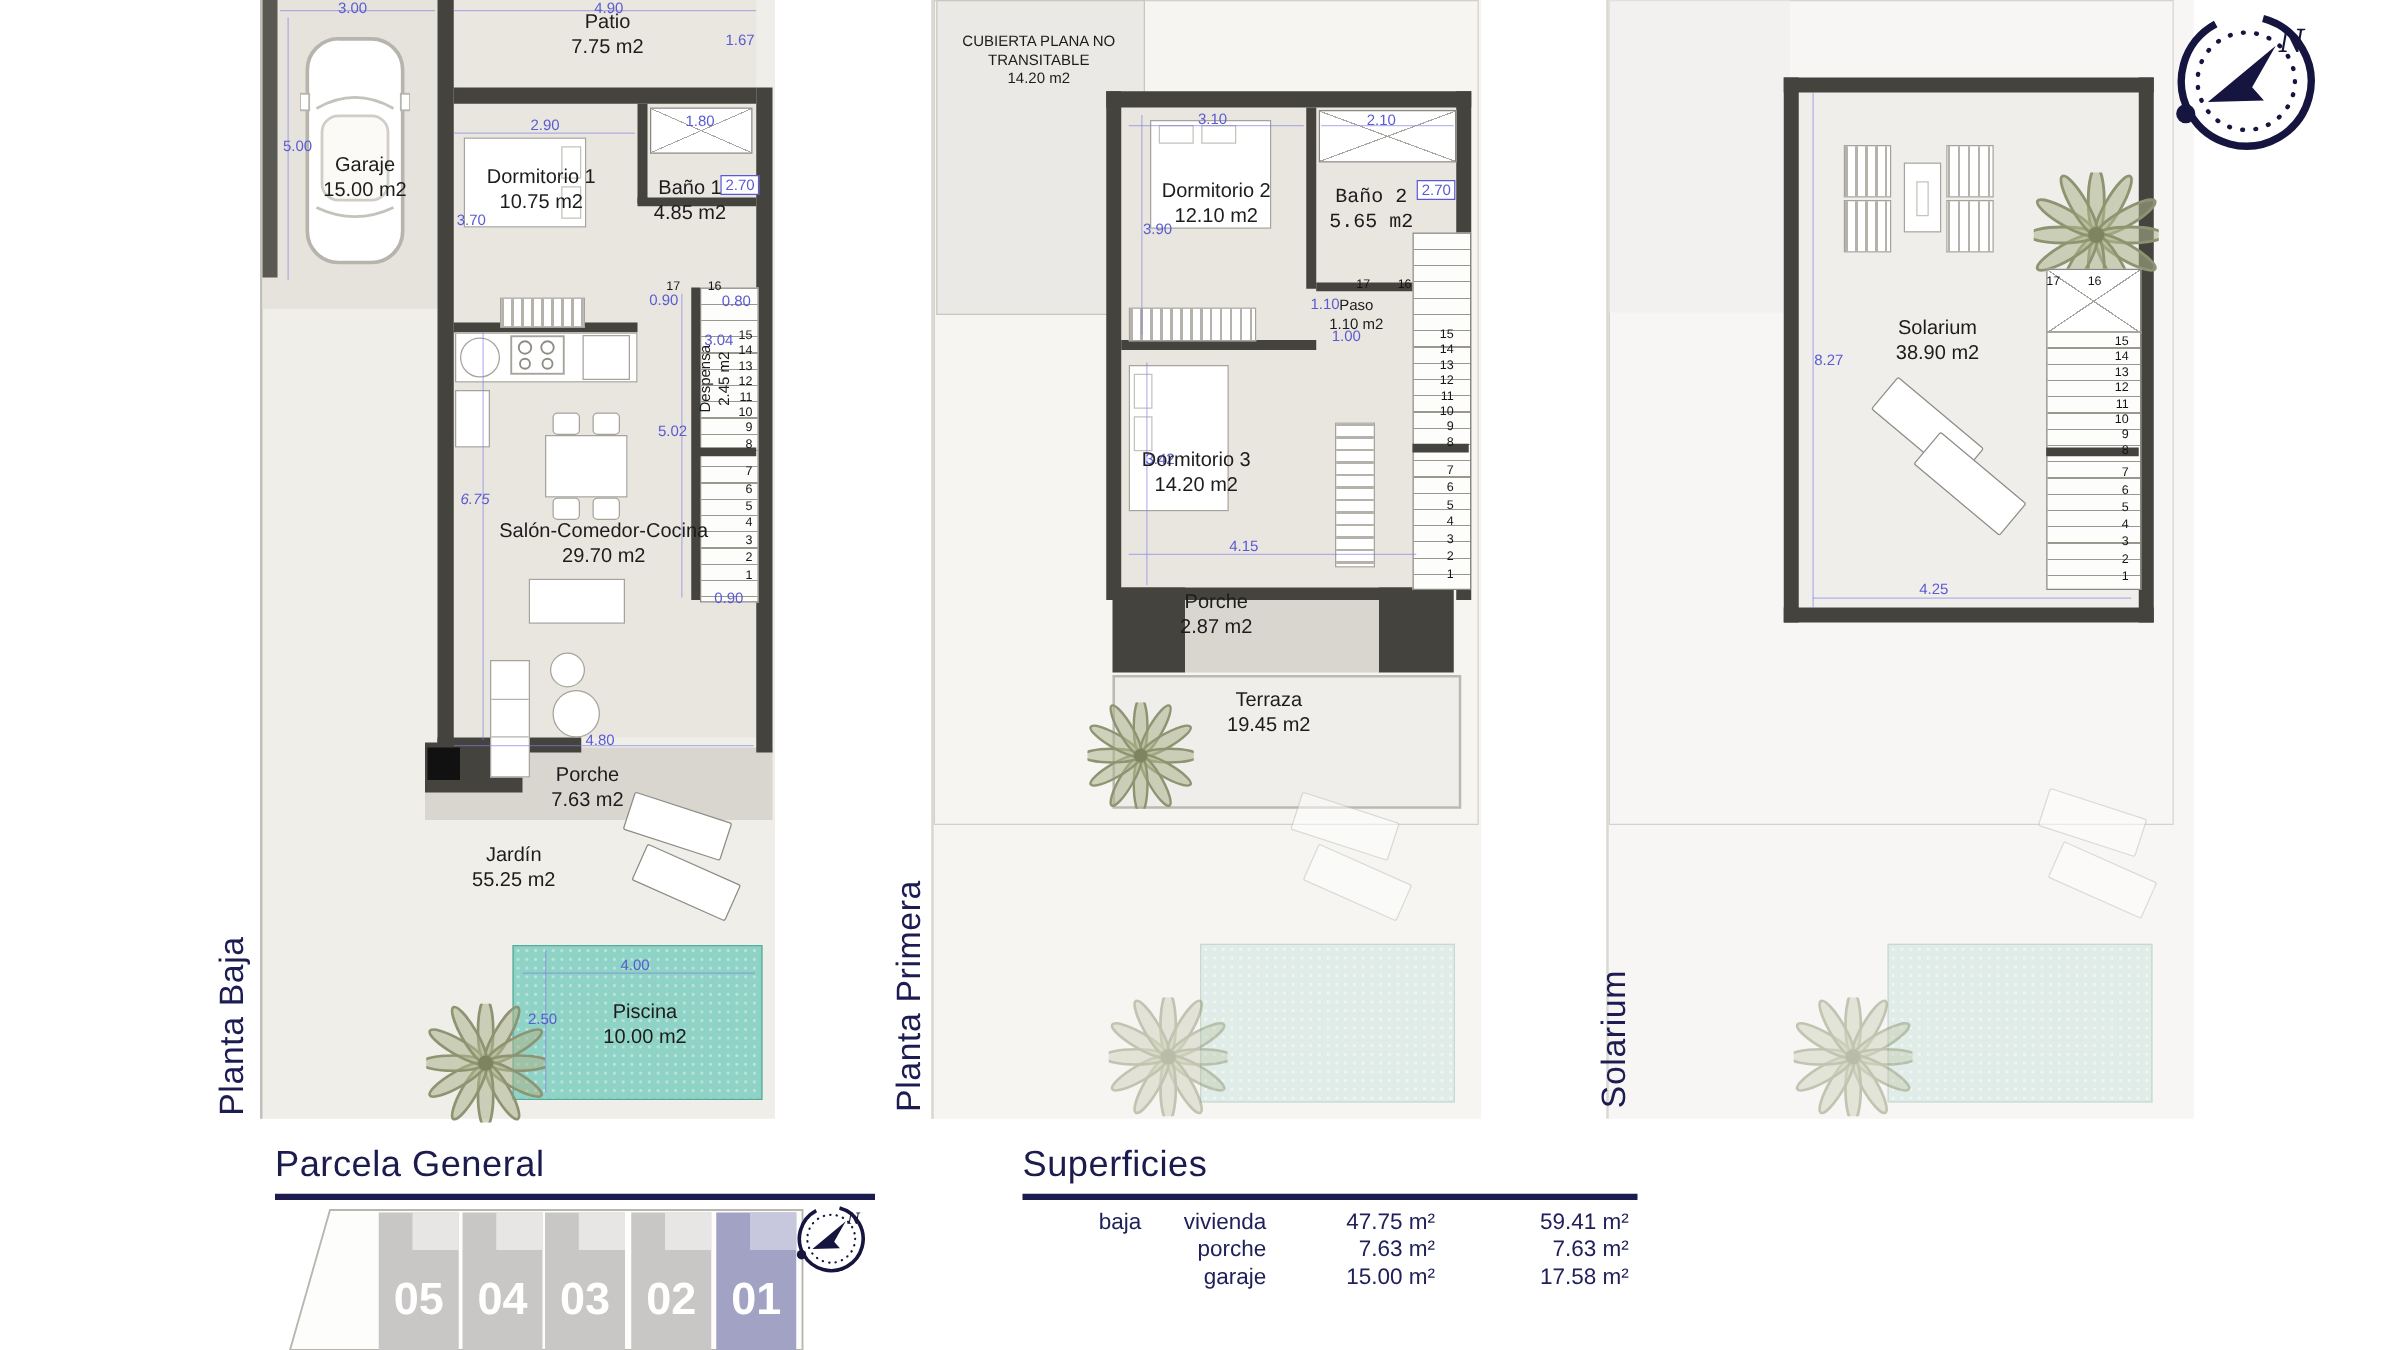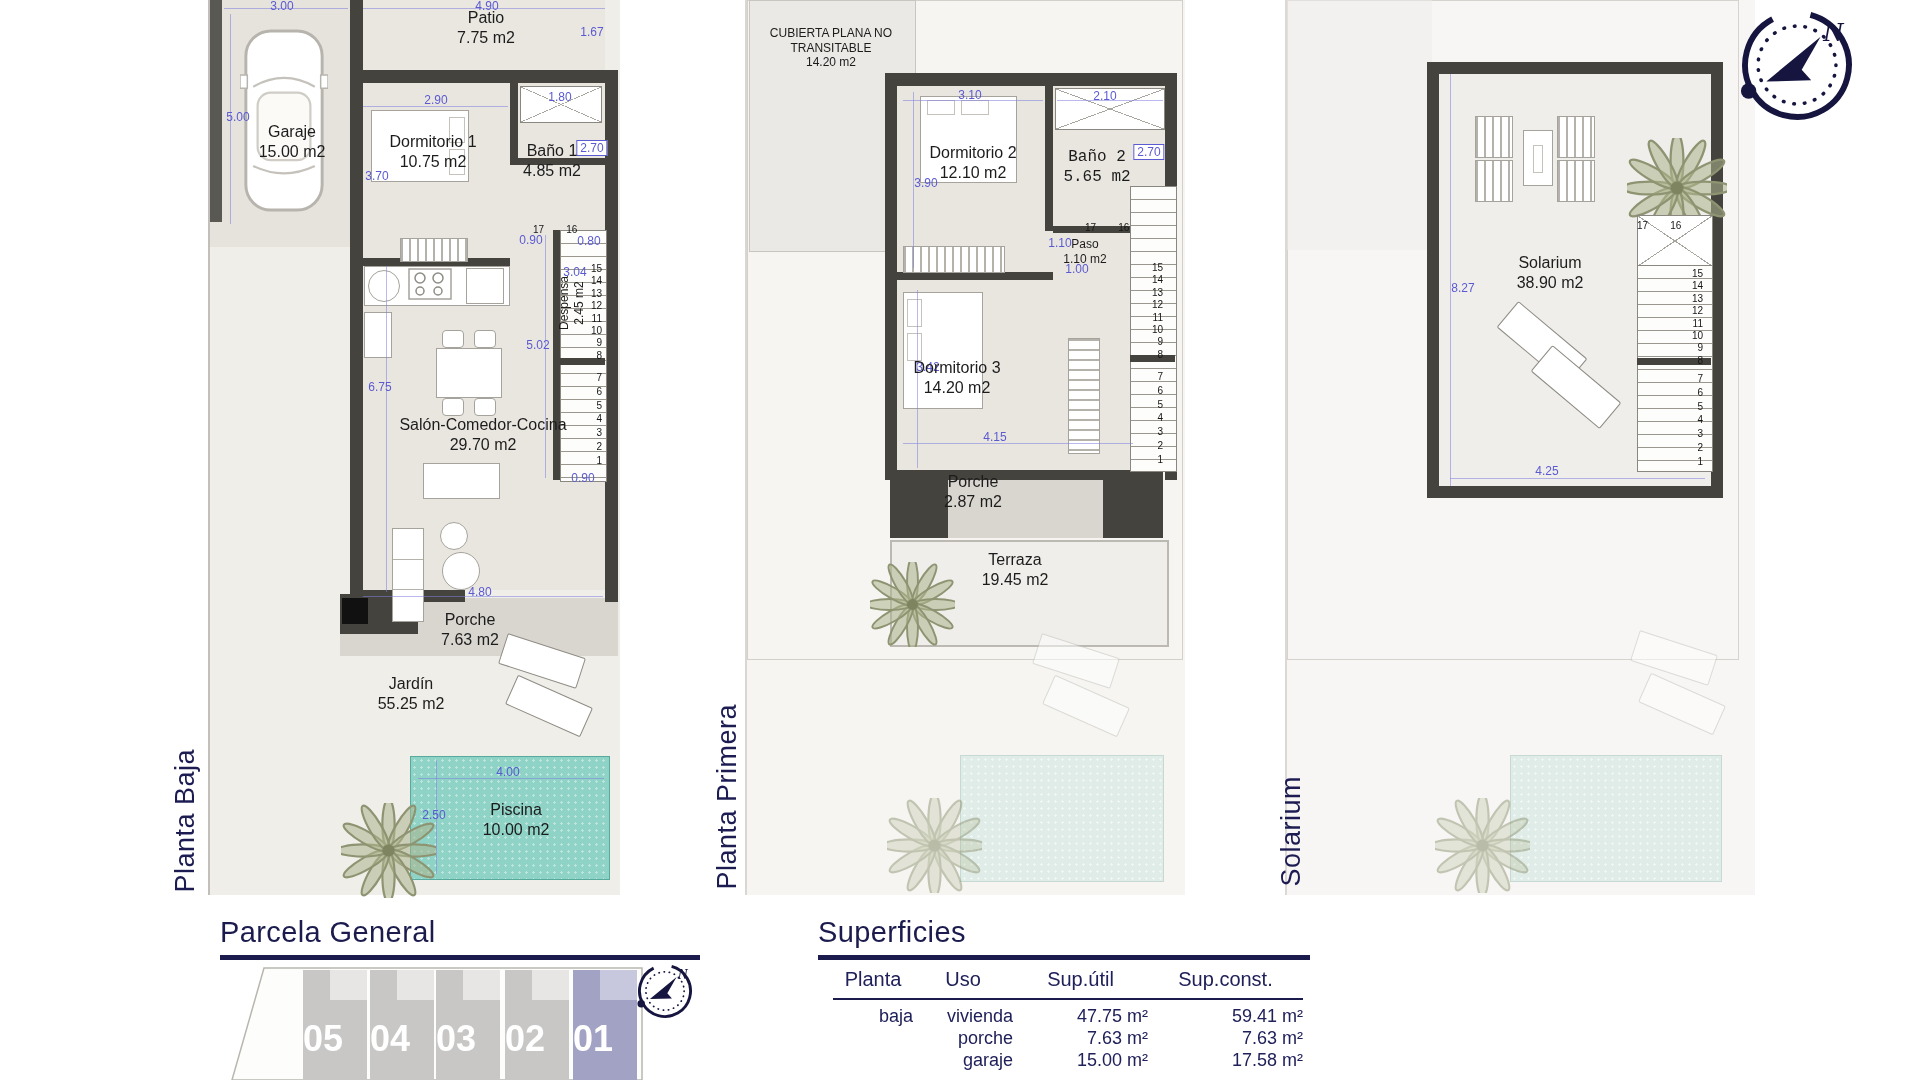--- a/index.html
+++ b/index.html
@@ -49,21 +49,21 @@
   .vtitle{position:absolute;writing-mode:vertical-rl;transform:rotate(180deg);
           font-size:27px;color:#1c1c52;letter-spacing:.5px;}
   
   .sec-title{position:absolute;font-size:29px;color:#1b1b4e;letter-spacing:.4px;}
   .sec-rule{position:absolute;height:5px;background:#1b1b4e;}
   .plots-wrap{position:absolute;left:222px;top:965px;width:478px;height:115px;}
   .plot{position:absolute;top:5px;width:64px;height:110px;background:#c8c7c5;}
   .plot .notch{position:absolute;right:0;top:0;width:58%;height:27%;background:#e7e6e4;}
   .plot.hl{background:#a2a2c5;}
   .plot.hl .notch{background:#c7c7dd;}
-  .plot-num{position:absolute;left:0;right:0;top:48px;
+  .plot-num{position:absolute;left:0;right:0;top:48px;text-align:center;
             font-size:36px;font-weight:bold;color:#fff;}
   .sup-table{position:absolute;left:833px;top:968px;width:470px;color:#20205a;}
   .sup-head,.sup-row{display:grid;grid-template-columns:80px 100px 135px 155px;}
   .sup-head{font-size:20px;border-bottom:2.5px solid #1b1b4e;padding-bottom:7px;margin-bottom:7px;}
   .sup-head span{text-align:center;}
   .sup-row{font-size:18px;line-height:1.0;margin-bottom:4px;}
   .sup-row span{text-align:right;}
   .gap-row{height:12px;}
 </style>
 </head>
@@ -211,21 +211,21 @@
     <span class="dim" style="left:384px;top:32px;">1.67</span>
     <span class="dim" style="left:30px;top:117px;">5.00</span>
     <span class="dim" style="left:228px;top:100px;">2.90</span>
     <span class="dim" style="left:352px;top:97px;">1.80</span>
     <span class="dim boxed" style="left:384px;top:148px;">2.70</span>
     <span class="dim" style="left:169px;top:176px;">3.70</span>
     <span class="dim" style="left:323px;top:240px;">0.90</span>
     <span class="dim" style="left:381px;top:241px;">0.80</span>
     <span class="dim" style="left:367px;top:272px;">3.04</span>
     <span class="dim" style="left:330px;top:345px;">5.02</span>
-    <span class="dim" style="left:172px;top:387px;">6.75</span>
+    <span class="dim" style="left:172px;top:399px;font-style:italic;">6.75</span>
     <span class="dim" style="left:375px;top:478px;">0.90</span>
     <span class="dim" style="left:272px;top:592px;">4.80</span>
     <span class="dim" style="left:300px;top:772px;">4.00</span>
     <span class="dim" style="left:226px;top:815px;text-align:center;">2.50</span>
 
     <div class="rlabel" style="left:84px;top:142px;">
       <span>Garaje</span>
       <span>15.00 m2</span>
     </div>
     <div class="rlabel" style="left:278px;top:28px;">
@@ -478,26 +478,20 @@
       <span class="plot-num">01</span>
     </div>
   </div>
   <svg class="abs" style="left:636px;top:962px;" width="58" height="58" viewBox="0 0 100 100">
       <use href="#compass-sym"></use>
     </svg>
 
   <div class="sec-title" style="left:818px;top:916px;">Superficies</div>
   <div class="sec-rule" style="left:818px;top:955px;width:492px;"></div>
   <div class="sup-table">
-    <div class="sup-head">
-      <span>Planta</span>
-      <span>Uso</span>
-      <span>Sup.útil</span>
-      <span>Sup.const.</span>
-    </div>
     <div class="sup-row">
       <span>baja</span>
       <span>vivienda</span>
       <span>47.75 m²</span>
       <span>59.41 m²</span>
     </div>
     <div class="sup-row">
       <span></span>
       <span>porche</span>
       <span>7.63 m²</span>

